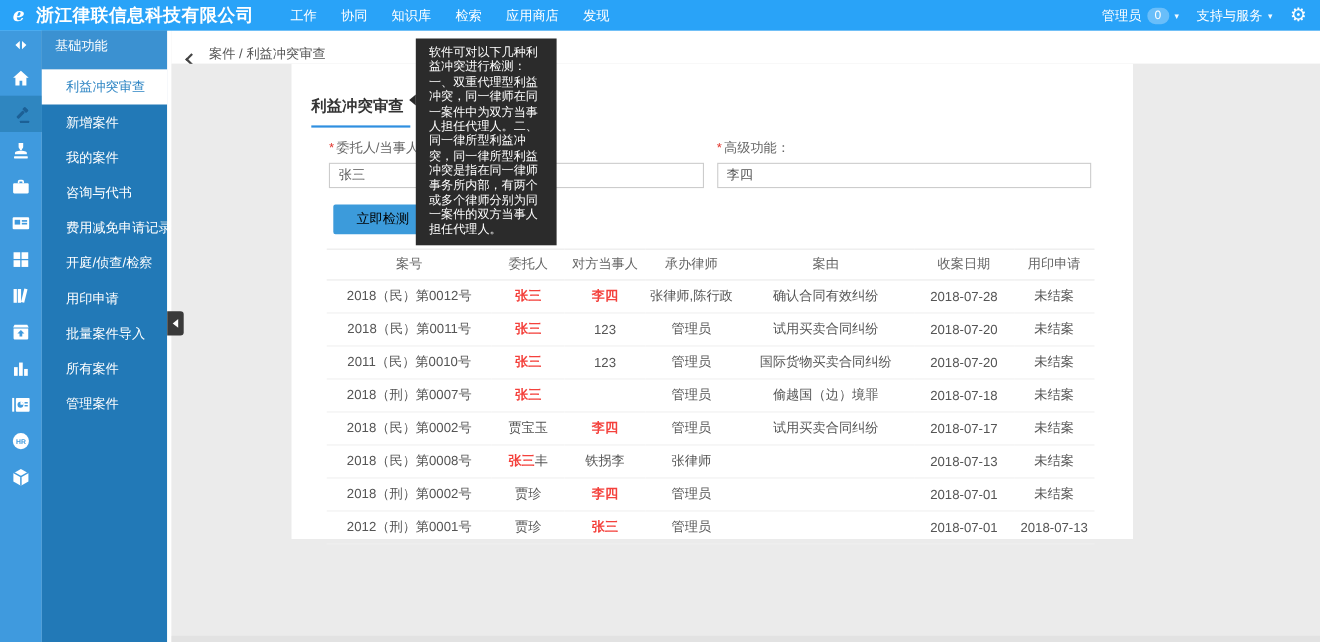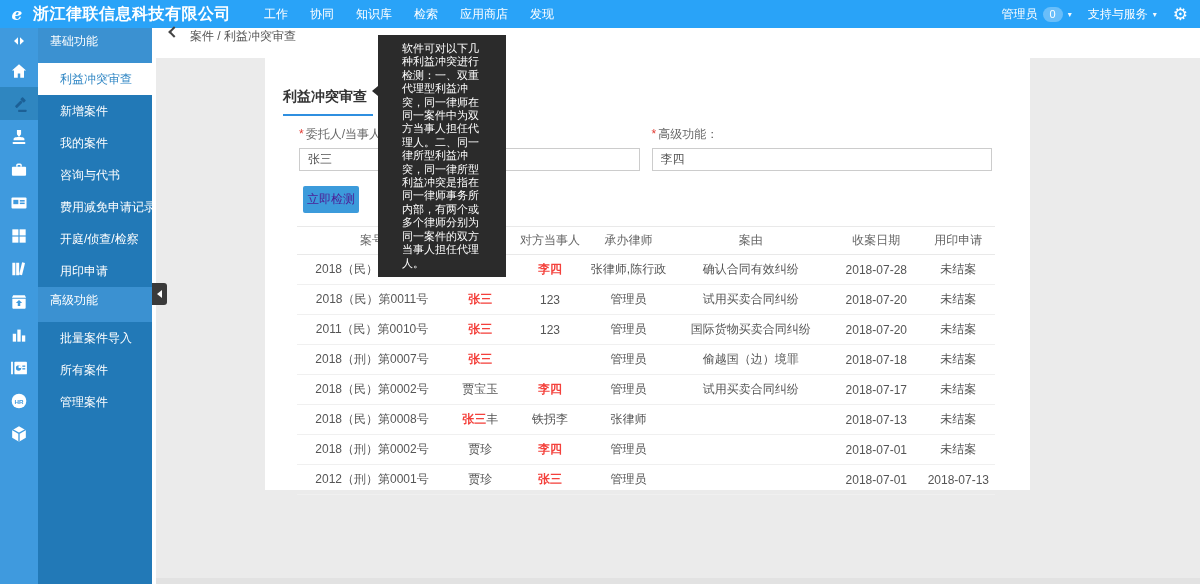--- a/index.html
+++ b/index.html
@@ -31,51 +31,51 @@
   .iconstrip{width:38px;background:var(--strip);flex:none;}
   .tile{height:33px;display:flex;align-items:center;justify-content:center;cursor:pointer;}
   .tile.first{height:26px;}
   .tile.active{background:var(--active-tile);}
   .submenu{width:114px;background:var(--submenu);flex:none;color:#fff;}
   .menu-header{height:35px;line-height:26px;background:var(--section);padding-left:12px;font-size:12px;}
   .menu-item{height:32px;line-height:32px;padding-left:22px;font-size:12px;cursor:pointer;white-space:nowrap;}
   .menu-item.active{background:#fff;color:#2f86c4;}
   
   .main{flex:1;display:flex;flex-direction:column;border-left:4px solid #fff;min-width:0;}
-  .breadcrumb-bar{height:30px;background:#fff;display:flex;align-items:flex-start;gap:12px;padding-left:14px;flex:none;}
+  .breadcrumb-bar{height:30px;background:#fff;display:flex;align-items:flex-end;gap:12px;padding-left:14px;flex:none;}
   .chevron-left{width:8px;height:8px;border-left:2px solid #444;border-bottom:2px solid #444;transform:rotate(45deg);cursor:pointer;flex:none;}
   .breadcrumb{color:#555;font-size:12px;}
   .content{flex:1;background:var(--content-bg);position:relative;}
   .content::after{content:"";position:absolute;left:0;right:0;bottom:0;height:6px;background:#e2e2e2;}
   .card{margin-left:109px;width:765px;height:432px;background:#fff;}
   
   .tab-row{padding:30px 0 0 18px;}
   .tab{display:inline-block;font-size:14px;font-weight:bold;color:#333;padding:0 6px 8px 0;border-bottom:2px solid #2f8fe0;}
   .info-badge{display:inline-block;width:12px;height:12px;background:#3b3b3b;border-radius:2px;color:#fff;
               font-size:9px;font-weight:bold;text-align:center;line-height:12px;vertical-align:top;margin:-8px 0 0 6px;cursor:pointer;}
   
   .form-row{display:flex;gap:12px;padding:0 38px 0 34px;margin-top:10px;}
   .field{flex:1;min-width:0;}
   .field label{display:block;color:#666;font-size:12px;margin-bottom:5px;}
   .req{color:#e23b33;margin-right:2px;}
   .field input{width:100%;height:23px;border:1px solid #ccc;padding:0 8px;font-size:12px;color:#555;outline:none;
                font-family:"Liberation Sans","DejaVu Sans",sans-serif;}
   .btn-row{padding-left:38px;margin-top:15px;}
-  .detect-btn{background:var(--accent);color:#4c1d95;border:none;font-size:12px;padding:5px 4px;border-radius:2px;cursor:pointer;
+  .detect-btn{background:var(--accent);color:#000000;border:none;font-size:12px;padding:5px 21px;border-radius:2px;cursor:pointer;
               font-family:"Liberation Sans","DejaVu Sans",sans-serif;}
   
   table.results{border-collapse:collapse;margin:13px 35px 0 32px;width:698px;table-layout:fixed;}
   table.results th{font-weight:normal;color:#666;font-size:12px;height:28px;
                    border-top:1px solid #e9e9e9;border-bottom:1px solid #e9e9e9;text-align:center;}
   table.results td{color:#555;font-size:12px;height:30px;text-align:center;border-bottom:1px solid #f0f0f0;
                    overflow:hidden;white-space:nowrap;}
   .hl{color:var(--red);font-weight:bold;}
   
   .tooltip{position:absolute;left:378px;top:35px;width:128px;background:var(--tooltip);color:#fff;
-           font-size:11px;line-height:13.4px;padding:7px 24px;z-index:30;}
+           font-size:11px;line-height:13.4px;padding:7px 12px;z-index:30;}
   .tooltip .arrow{position:absolute;left:-6px;top:51px;width:0;height:0;
                   border-top:5px solid transparent;border-bottom:5px solid transparent;border-right:6px solid var(--tooltip);}
   
   .collapse-handle{position:absolute;left:152px;top:283px;width:15px;height:22px;background:#3a3a3a;
                    border-radius:0 3px 3px 0;z-index:25;display:flex;align-items:center;justify-content:center;cursor:pointer;}
   .collapse-handle .tri{width:0;height:0;border-top:4px solid transparent;border-bottom:4px solid transparent;border-right:5px solid #fff;}
   svg{display:block;}
 </style>
 </head>
 <body>
@@ -203,21 +203,20 @@
 
   <div class="submenu">
       <div class="menu-header">基础功能</div>
       <div class="menu-item active">利益冲突审查</div>
       <div class="menu-item">新增案件</div>
       <div class="menu-item">我的案件</div>
       <div class="menu-item">咨询与代书</div>
       <div class="menu-item">费用减免申请记录</div>
       <div class="menu-item">开庭/侦查/检察</div>
       <div class="menu-item">用印申请</div>
-      <div class="menu-header">高级功能</div>
       <div class="menu-item">批量案件导入</div>
       <div class="menu-item">所有案件</div>
       <div class="menu-item">管理案件</div>
     </div>
 
   <div class="main">
     <div class="breadcrumb-bar">
       <span class="chevron-left"></span>
       <span class="breadcrumb">案件 / 利益冲突审查</span>
     </div>

